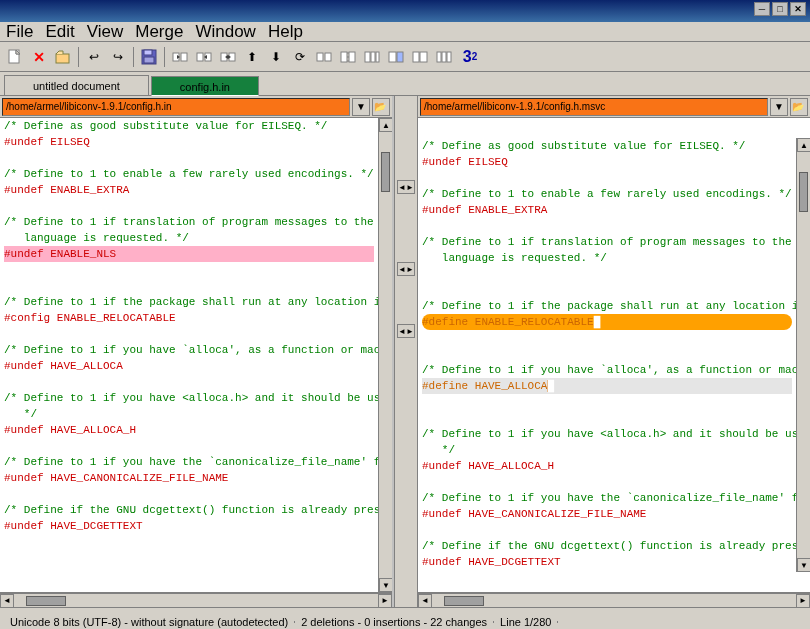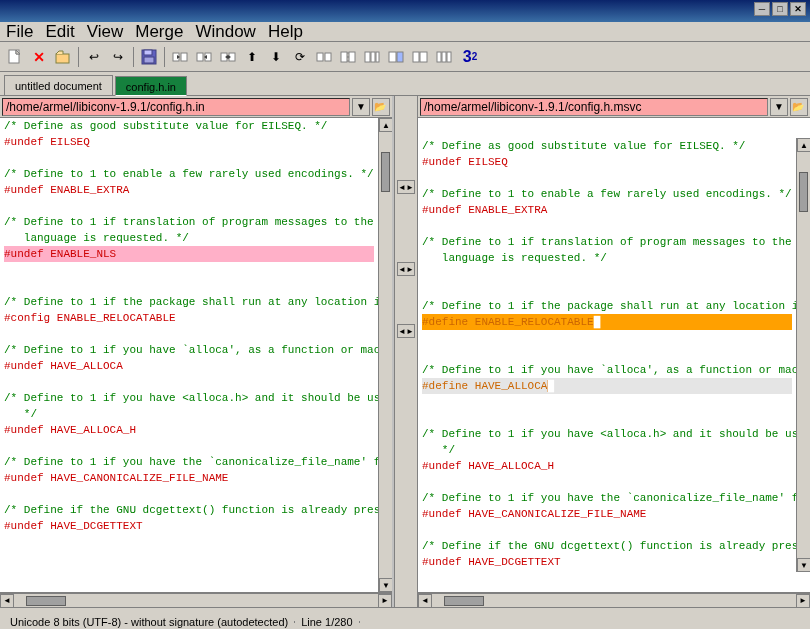--- a/index.html
+++ b/index.html
@@ -99,21 +99,21 @@
     
     .tab-bar {
       background: #d4d0c8;
       display: flex;
       align-items: flex-end;
       padding-left: 4px;
       border-bottom: 1px solid #808080;
       height: 24px;
     }
     .tab {
-      padding: 2px 10px;
+      padding: 2px 28px;
       font-size: 11px;
       border: 1px solid #808080;
       border-bottom: none;
       background: #d4d0c8;
       cursor: pointer;
       margin-right: 2px;
       height: 20px;
       display: flex;
       align-items: center;
     }
@@ -145,23 +145,23 @@
     .path-bar {
       display: flex;
       align-items: center;
       background: #d4d0c8;
       border-bottom: 1px solid #808080;
       padding: 1px 2px;
       height: 22px;
     }
     .path-input {
       flex: 1;
-      font-size: 12px;
+      font-size: 10px;
       border: 1px inset #808080;
-      background: #fca5a5;
+      background: #f97316;
       padding: 1px 3px;
       height: 18px;
     }
     .path-btn {
       width: 18px;
       height: 18px;
       background: #d4d0c8;
       border: 1px solid #808080;
       display: flex;
       align-items: center;
@@ -496,21 +496,21 @@
 <span class="undef-red">#undef EILSEQ</span>
 
 <span class="line-comment">/* Define to 1 to enable a few rarely used encodings. */</span>
 <span class="undef-red">#undef ENABLE_EXTRA</span>
 
 <span class="line-comment">/* Define to 1 if translation of program messages to the user's na</span>
 <span class="line-comment">   language is requested. */</span>
 
 
 <span class="line-comment">/* Define to 1 if the package shall run at any location in the filesy</span>
-<span style="background-color:#ffa000; display:block;"><span class="undef-orange">#define ENABLE_RELOCATABLE</span><span style="background:#cc6600; color:white;">█</span></span>
+<span style="background-color:#ffa000; display:block;border-radius:8px;"><span class="undef-orange">#define ENABLE_RELOCATABLE</span><span style="background:#cc6600; color:white;">█</span></span>
 
 <span class="line-comment">/* Define to 1 if you have `alloca', as a function or macro. */</span>
 <span style="background-color:#e5e5e5; display:block;"><span class="undef-orange">#define HAVE_ALLOCA</span><span style="background:#cc6600; color:white;">█</span></span>
 
 <span class="line-comment">/* Define to 1 if you have &lt;alloca.h&gt; and it should be used (not o</span>
 <span class="line-comment">   */</span>
 <span class="undef-red">#undef HAVE_ALLOCA_H</span>
 
 <span class="line-comment">/* Define to 1 if you have the `canonicalize_file_name' function. *</span>
 <span class="undef-red">#undef HAVE_CANONICALIZE_FILE_NAME</span>
@@ -534,18 +534,21 @@
       </div>
     </div>
   </div>
 </div>
 
 <div class="status-bar">
   <div class="status-section">
     <span>Unicode 8 bits (UTF-8) - without signature (autodetected)</span>
   </div>
   <div class="status-section">
+    <span>2 deletions - 0 insertions - 22 changes</span>
+  </div>
+  <div class="status-section">
     <span>Line 1/280</span>
   </div>
   <div class="status-section">
     <span>Col 1</span>
   </div>
 </div>
 
 </body></html>

